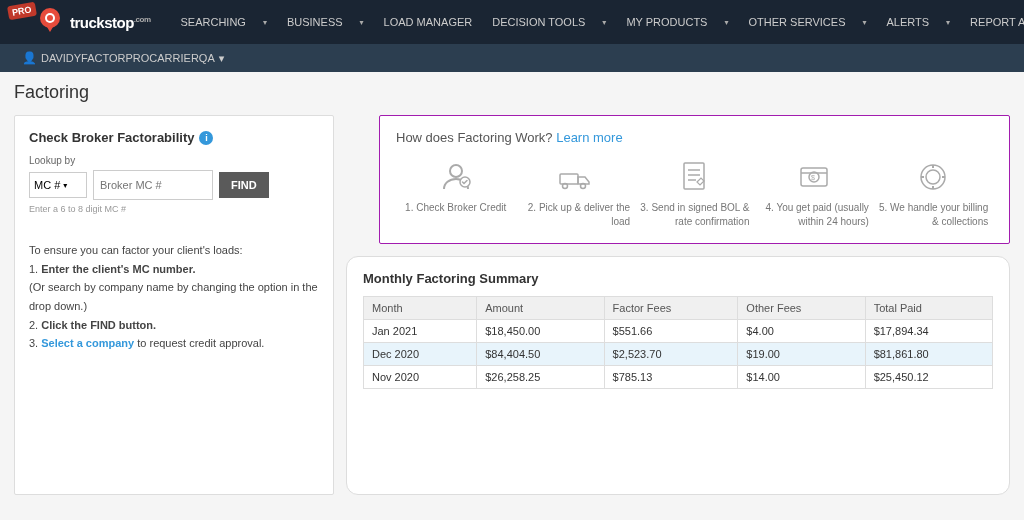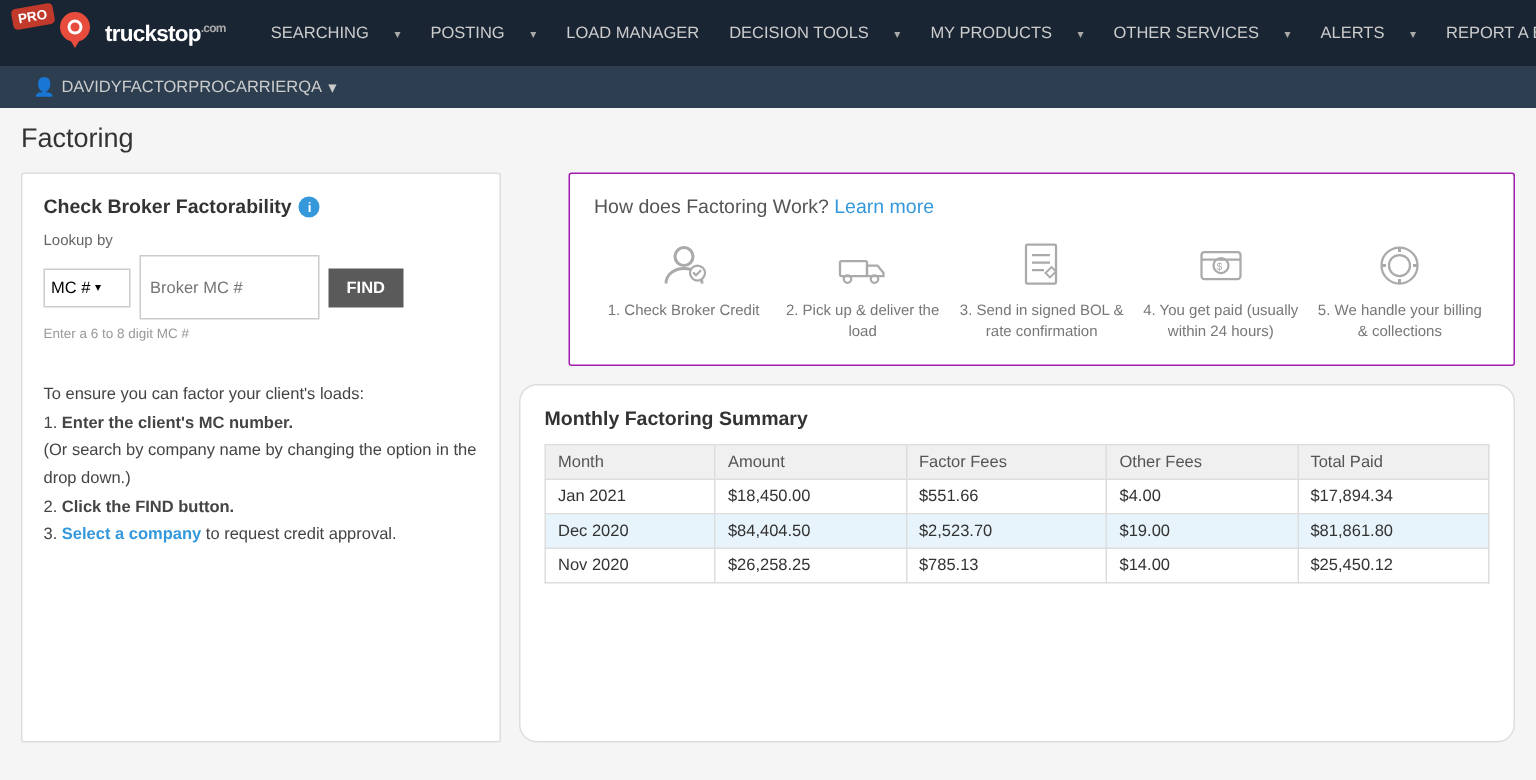--- a/index.html
+++ b/index.html
@@ -144,21 +144,21 @@
       height: 26px;
       display: flex;
       align-items: center;
       gap: 3px;
       cursor: pointer;
       min-width: 58px;
     }
     .mc-select .arrow { font-size: 8px; }
     .mc-input {
       border: 1px solid #ccc;
-      height: 43px;
+      height: 30px;
       padding: 0 6px;
       font-size: 11px;
       width: 120px;
       outline: none;
     }
     .find-btn {
       background: #5a5a5a;
       color: #fff;
       border: none;
       padding: 4px 12px;
@@ -209,21 +209,21 @@
     .steps-row {
       display: flex;
       align-items: flex-start;
       gap: 0;
       justify-content: space-around;
     }
     .step {
       display: flex;
       flex-direction: column;
       align-items: center;
-      text-align: center;
+      text-align: right;
       width: 110px;
       gap: 6px;
     }
     .step-icon {
       font-size: 28px;
       color: #aaa;
       height: 36px;
       display: flex;
       align-items: center;
       justify-content: center;
@@ -291,21 +291,21 @@
       <span>truckstop</span><span style="font-size:8px;color:#aaa;vertical-align:super;">.com</span>
     </span>
   </div>
 
   <ul class="nav-menu">
     <li class="nav-item">
         <span>SEARCHING</span>
         <span class="arrow">▾</span>
       </li>
     <li class="nav-item">
-        <span>POSTING</span>
+        <span>BUSINESS</span>
         <span class="arrow">▾</span>
       </li>
     <li class="nav-item">
         <span>LOAD MANAGER</span>
       </li>
     <li class="nav-item">
         <span>DECISION TOOLS</span>
         <span class="arrow">▾</span>
       </li>
     <li class="nav-item">

